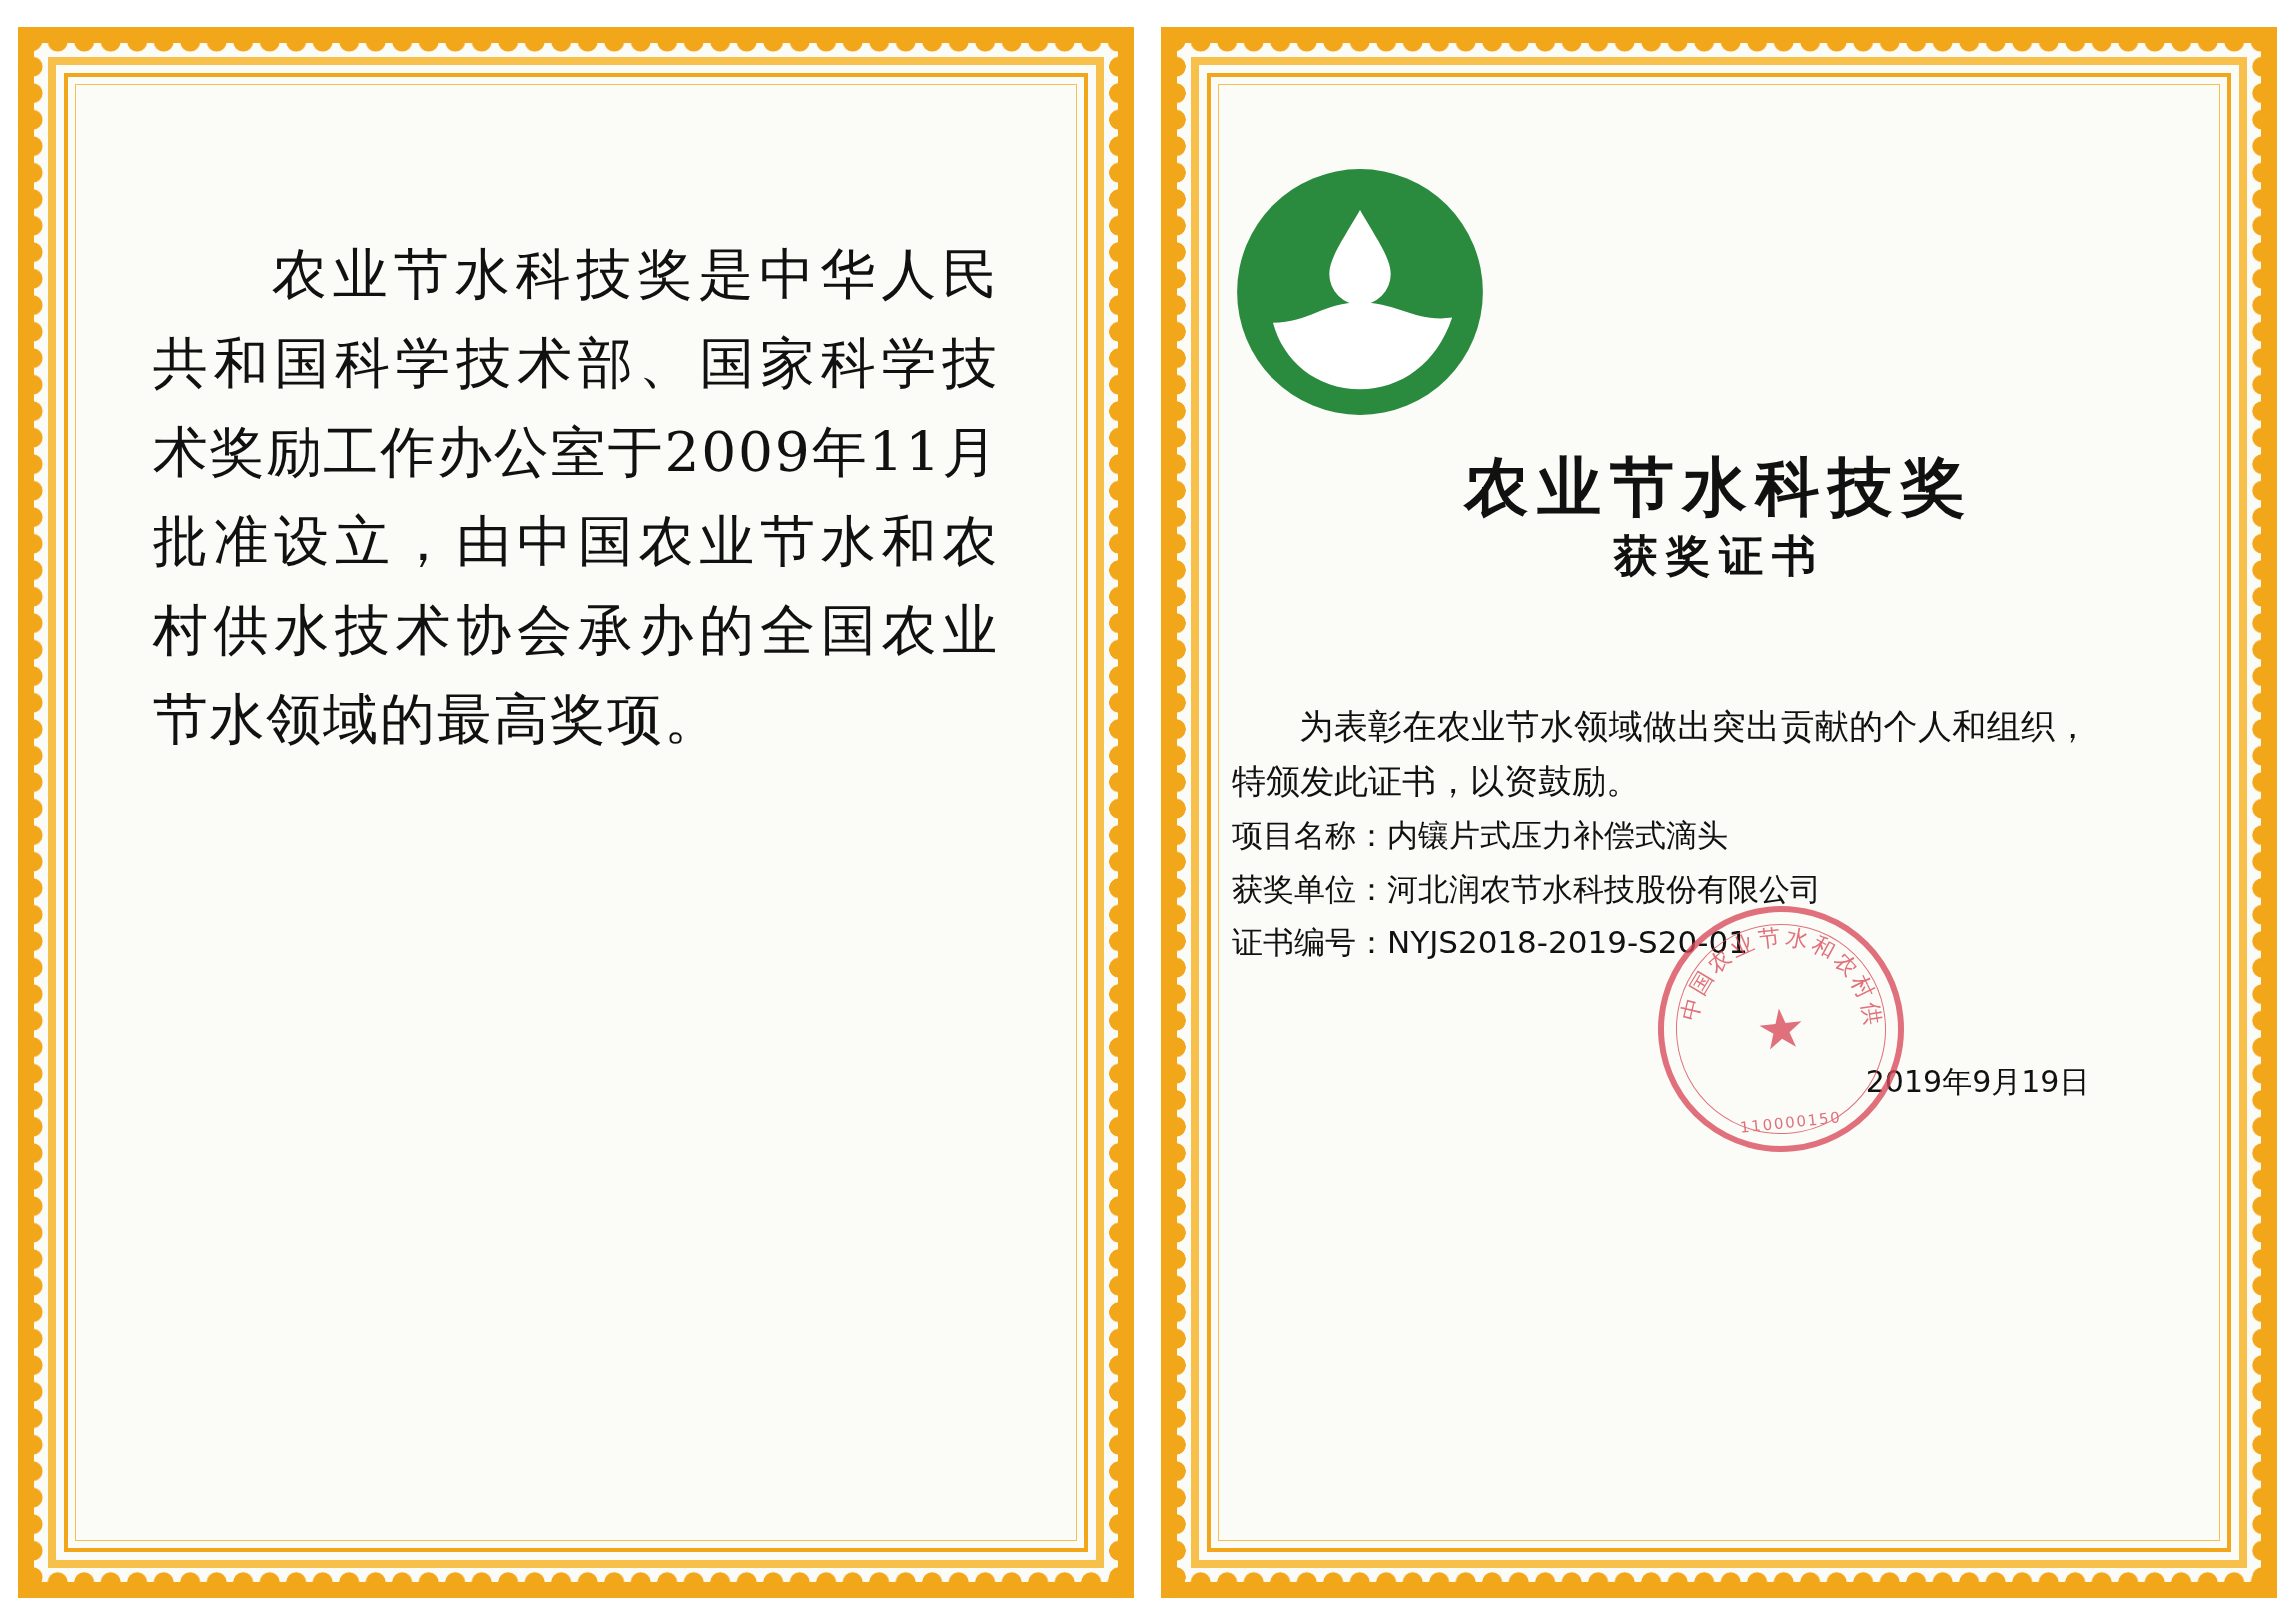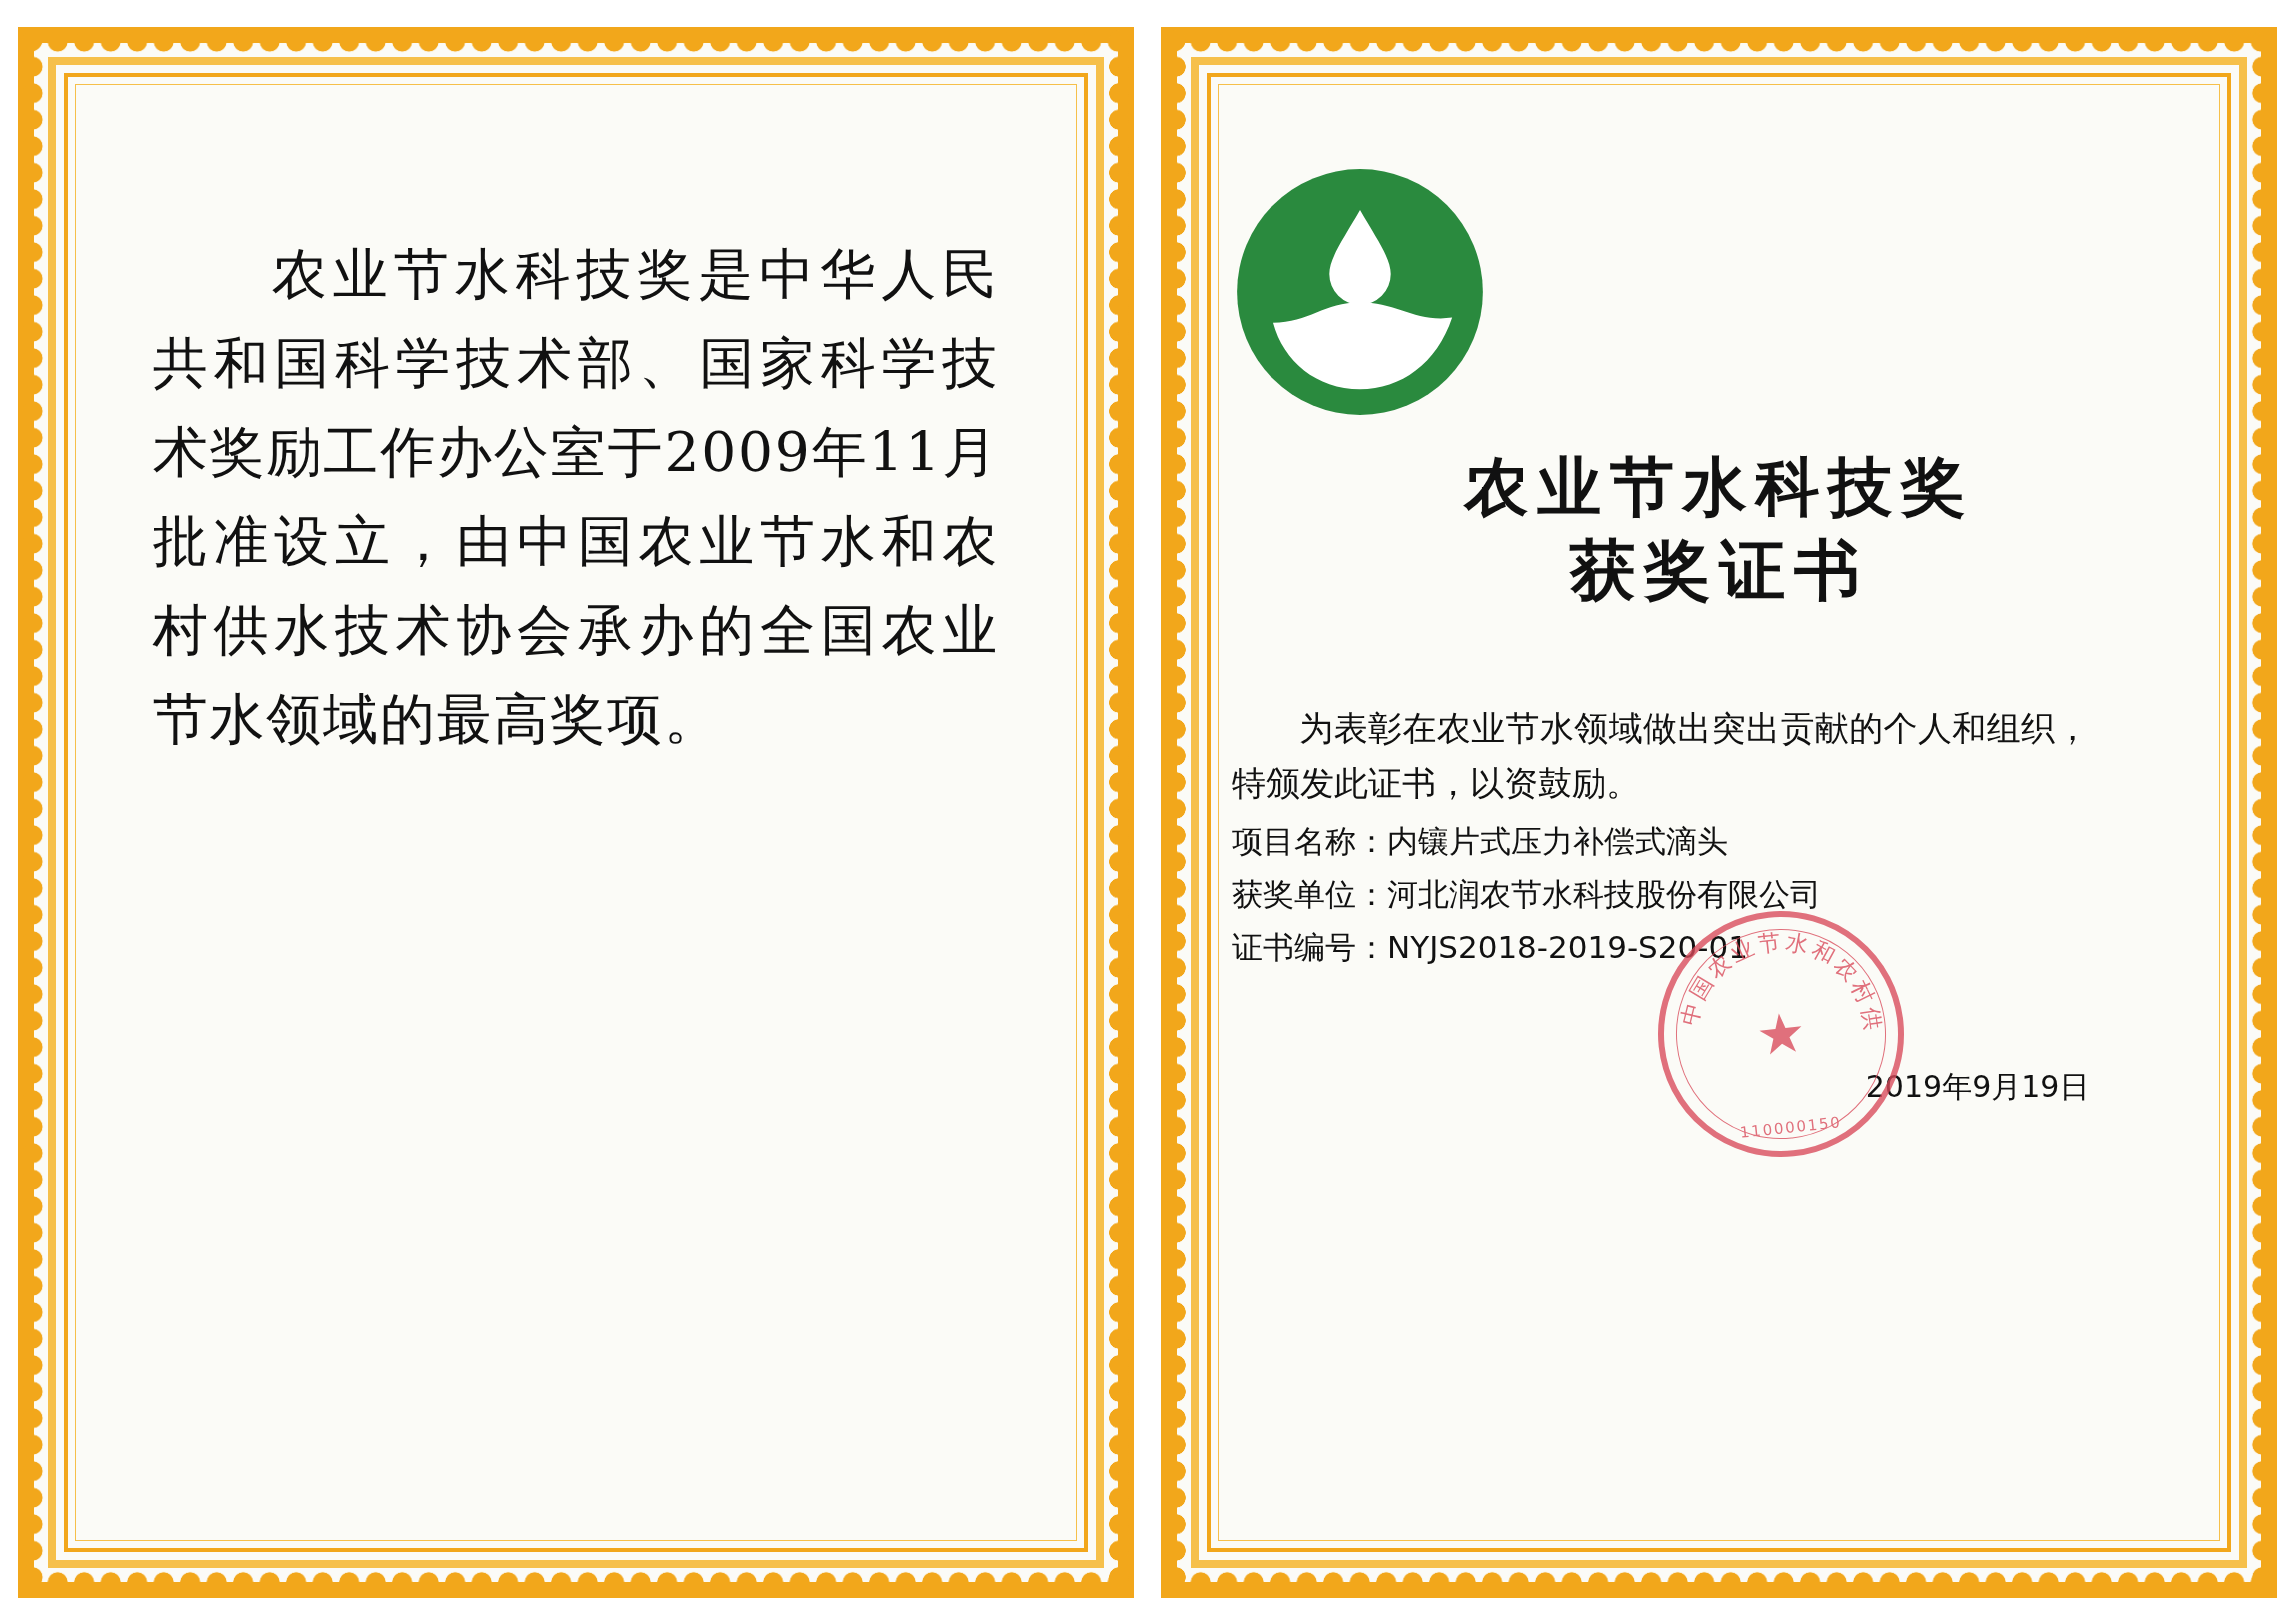--- a/index.html
+++ b/index.html
@@ -124,35 +124,35 @@
     font-weight: bold;
     font-size: 64px;
     letter-spacing: 8.8px;
     color: #111111;
     text-align: center;
     line-height: 1.28;
   }
   .cert-title-2 {
     font-family: "DejaVu Serif", serif;
     font-weight: bold;
-    font-size: 66px;
+    font-size: 44px;
     letter-spacing: 8.8px;
     color: #111111;
     text-align: center;
     line-height: 1.28;
-    margin-bottom: 43px;
+    margin-bottom: 78px;
   }
   .citation {
     width: 88%;
-    font-family: Liberation Mono, monospace;
+    font-family: Liberation Sans, sans-serif;
     font-size: 34px;
     line-height: 1.62;
     color: #111111;
     text-align: justify;
-    margin-top: 49px;
+    margin-top: 37px;
   }
   .citation .indent2 { display: inline-block; width: 67px; }
 
   .fields {
     width: 88%;
     font-family: "DejaVu Sans", sans-serif;
     font-size: 31px;
     line-height: 1.72;
     color: #111111;
   }

